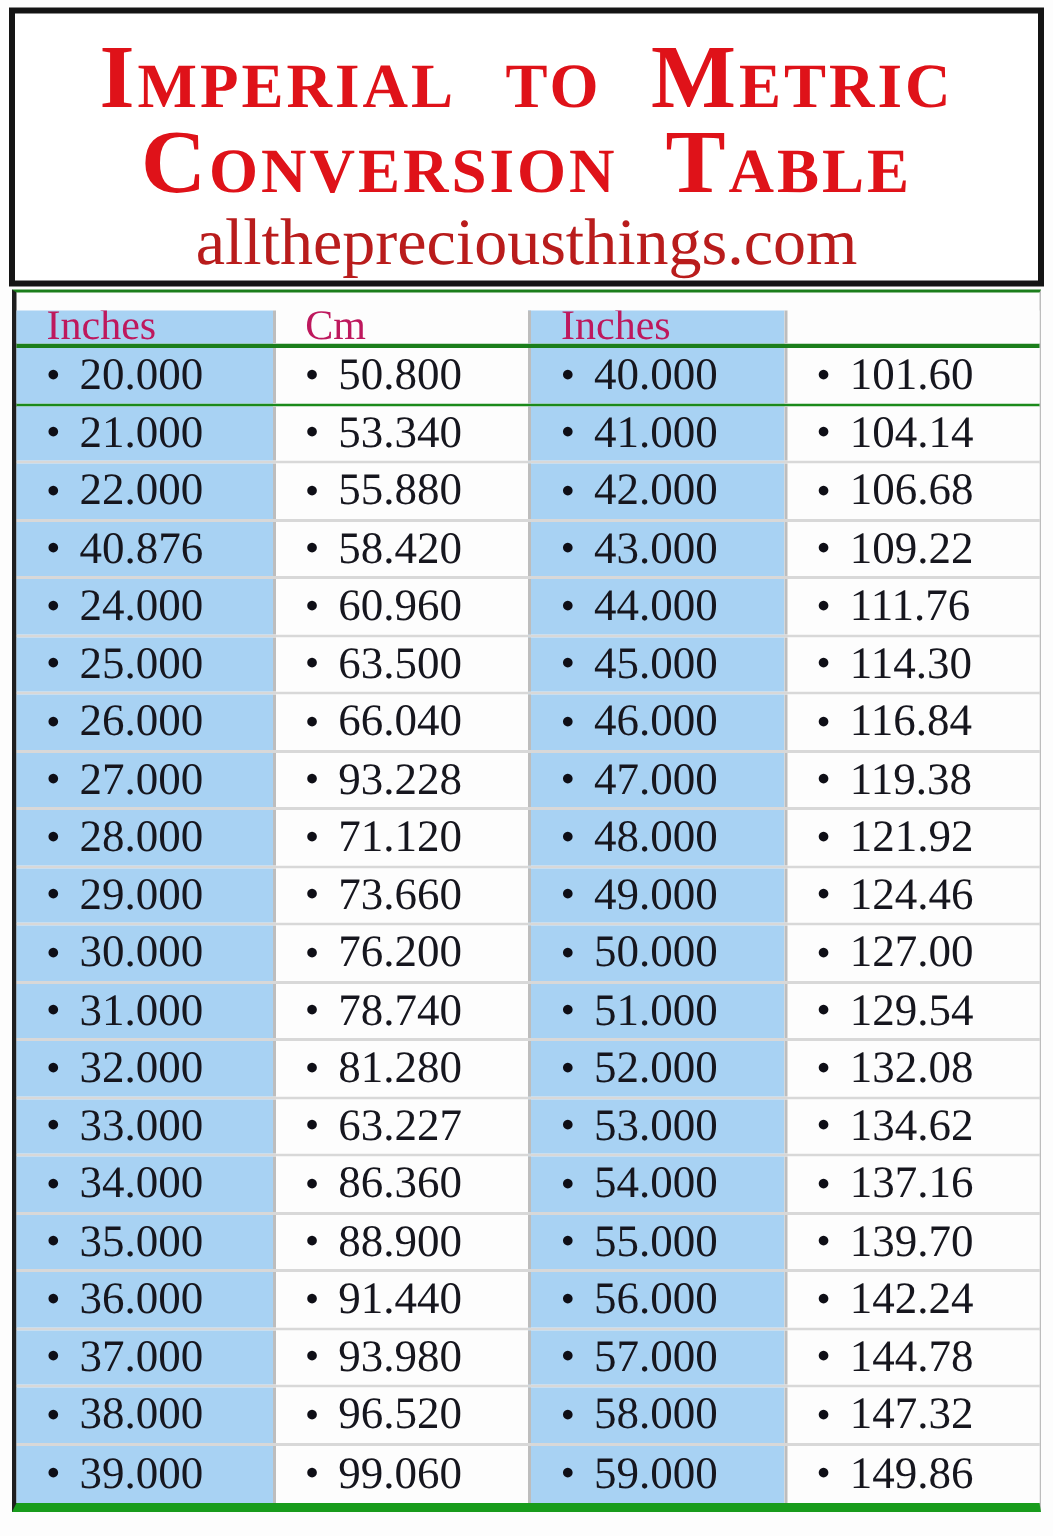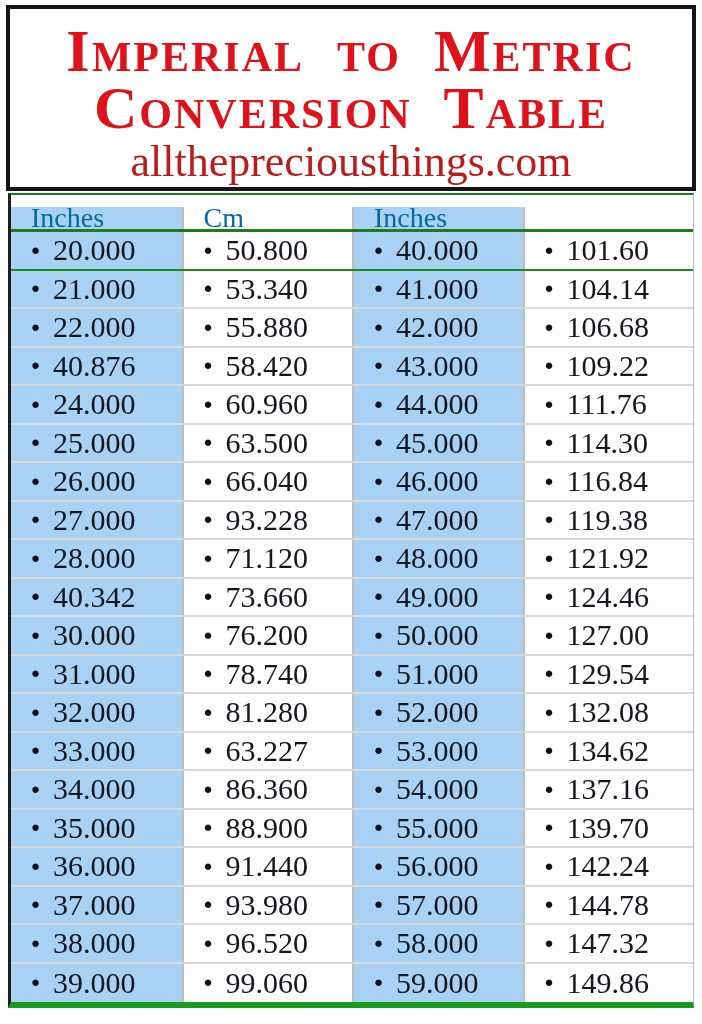--- a/index.html
+++ b/index.html
@@ -76,21 +76,21 @@
     display: flex;
     align-items: center;
     padding-left: 20px;
     font-size: 30px;
     color: #16161e;
     overflow: hidden;
   }
   .cell + .cell { border-left: 2px solid #bdbdbd; }
   .cell.blue  { background: #a8d2f3; }
   .cell.white { background: #fdfdfd; }
-  .thead-row .cell { font-size: 28px; color: #0369a1; margin-top: 12px; }
+  .thead-row .cell { font-size: 28px; color: #be185d; margin-top: 12px; }
   .bullet {
     font-size: 15px;
     margin-right: 13px;
     color: #0e0e16;
   }
 </style>
 </head>
 <body>
 
 <div class="page">
@@ -267,21 +267,21 @@
             <span class="val">48.000</span>
           </div>
           <div class="cell white">
             <span class="bullet">●</span>
             <span class="val">121.92</span>
           </div>
         </div>
         <div class="trow body-row">
           <div class="cell blue">
             <span class="bullet">●</span>
-            <span class="val">40.342</span>
+            <span class="val">29.000</span>
           </div>
           <div class="cell white">
             <span class="bullet">●</span>
             <span class="val">73.660</span>
           </div>
           <div class="cell blue">
             <span class="bullet">●</span>
             <span class="val">49.000</span>
           </div>
           <div class="cell white">

